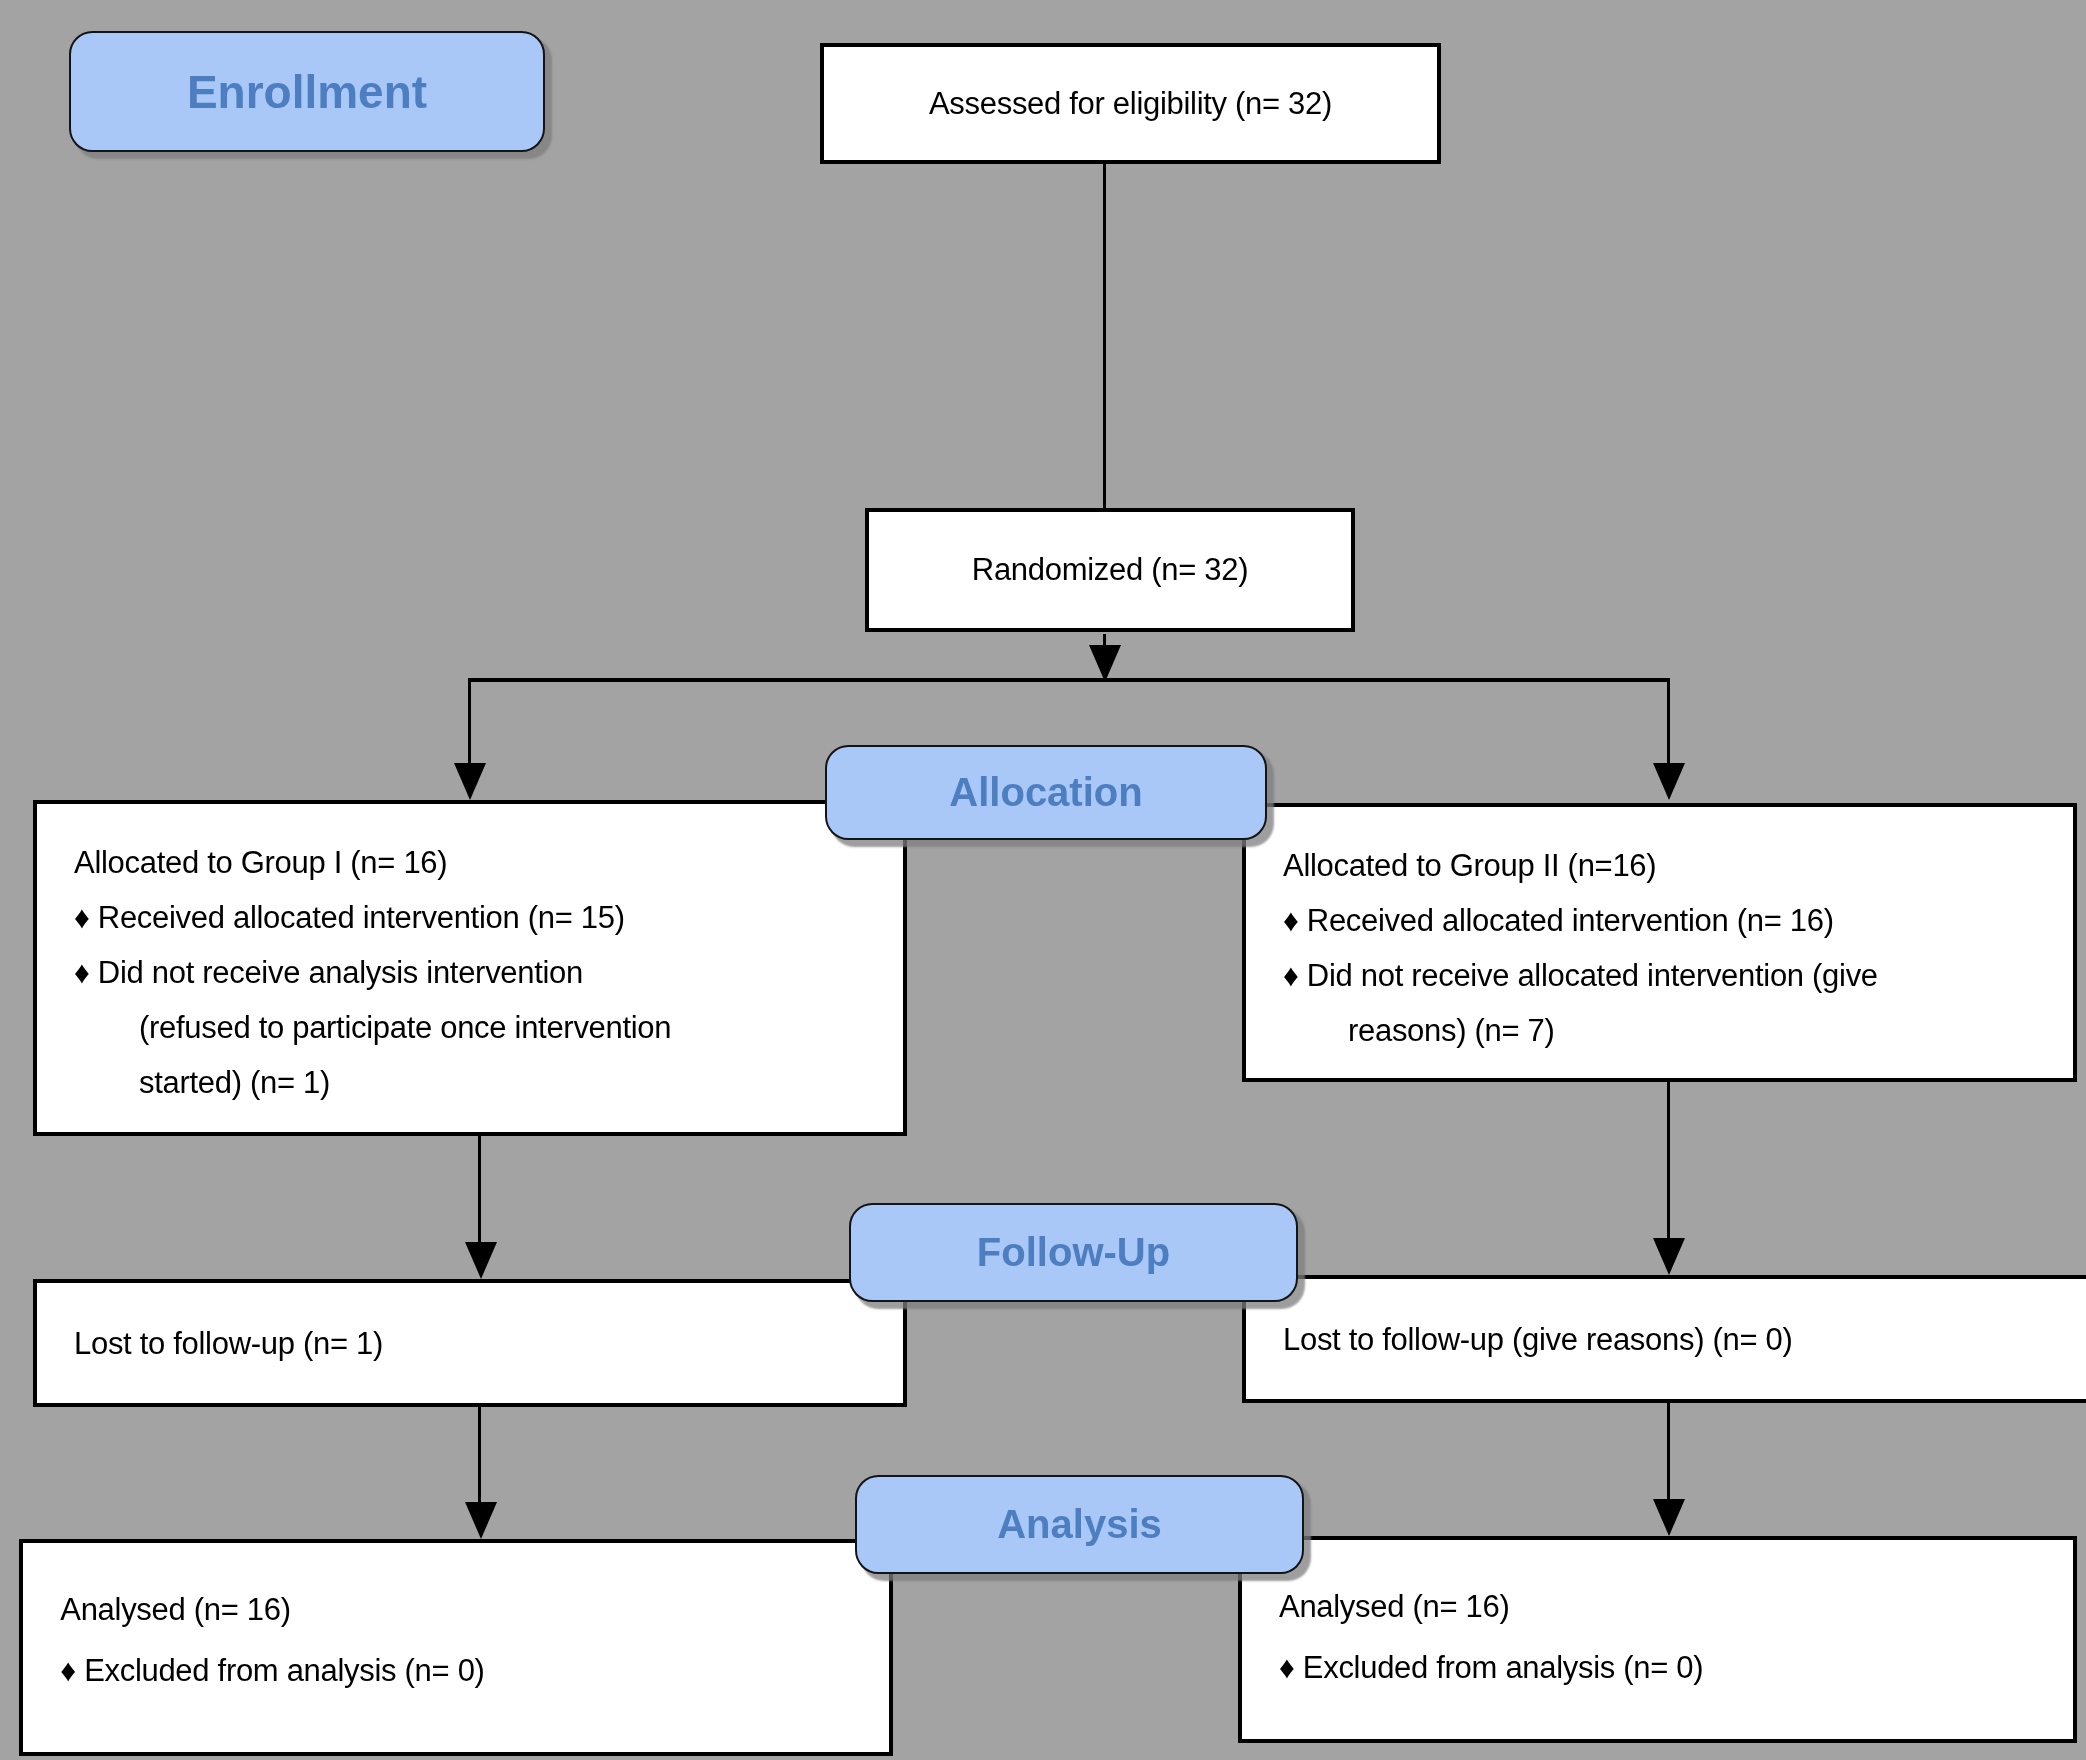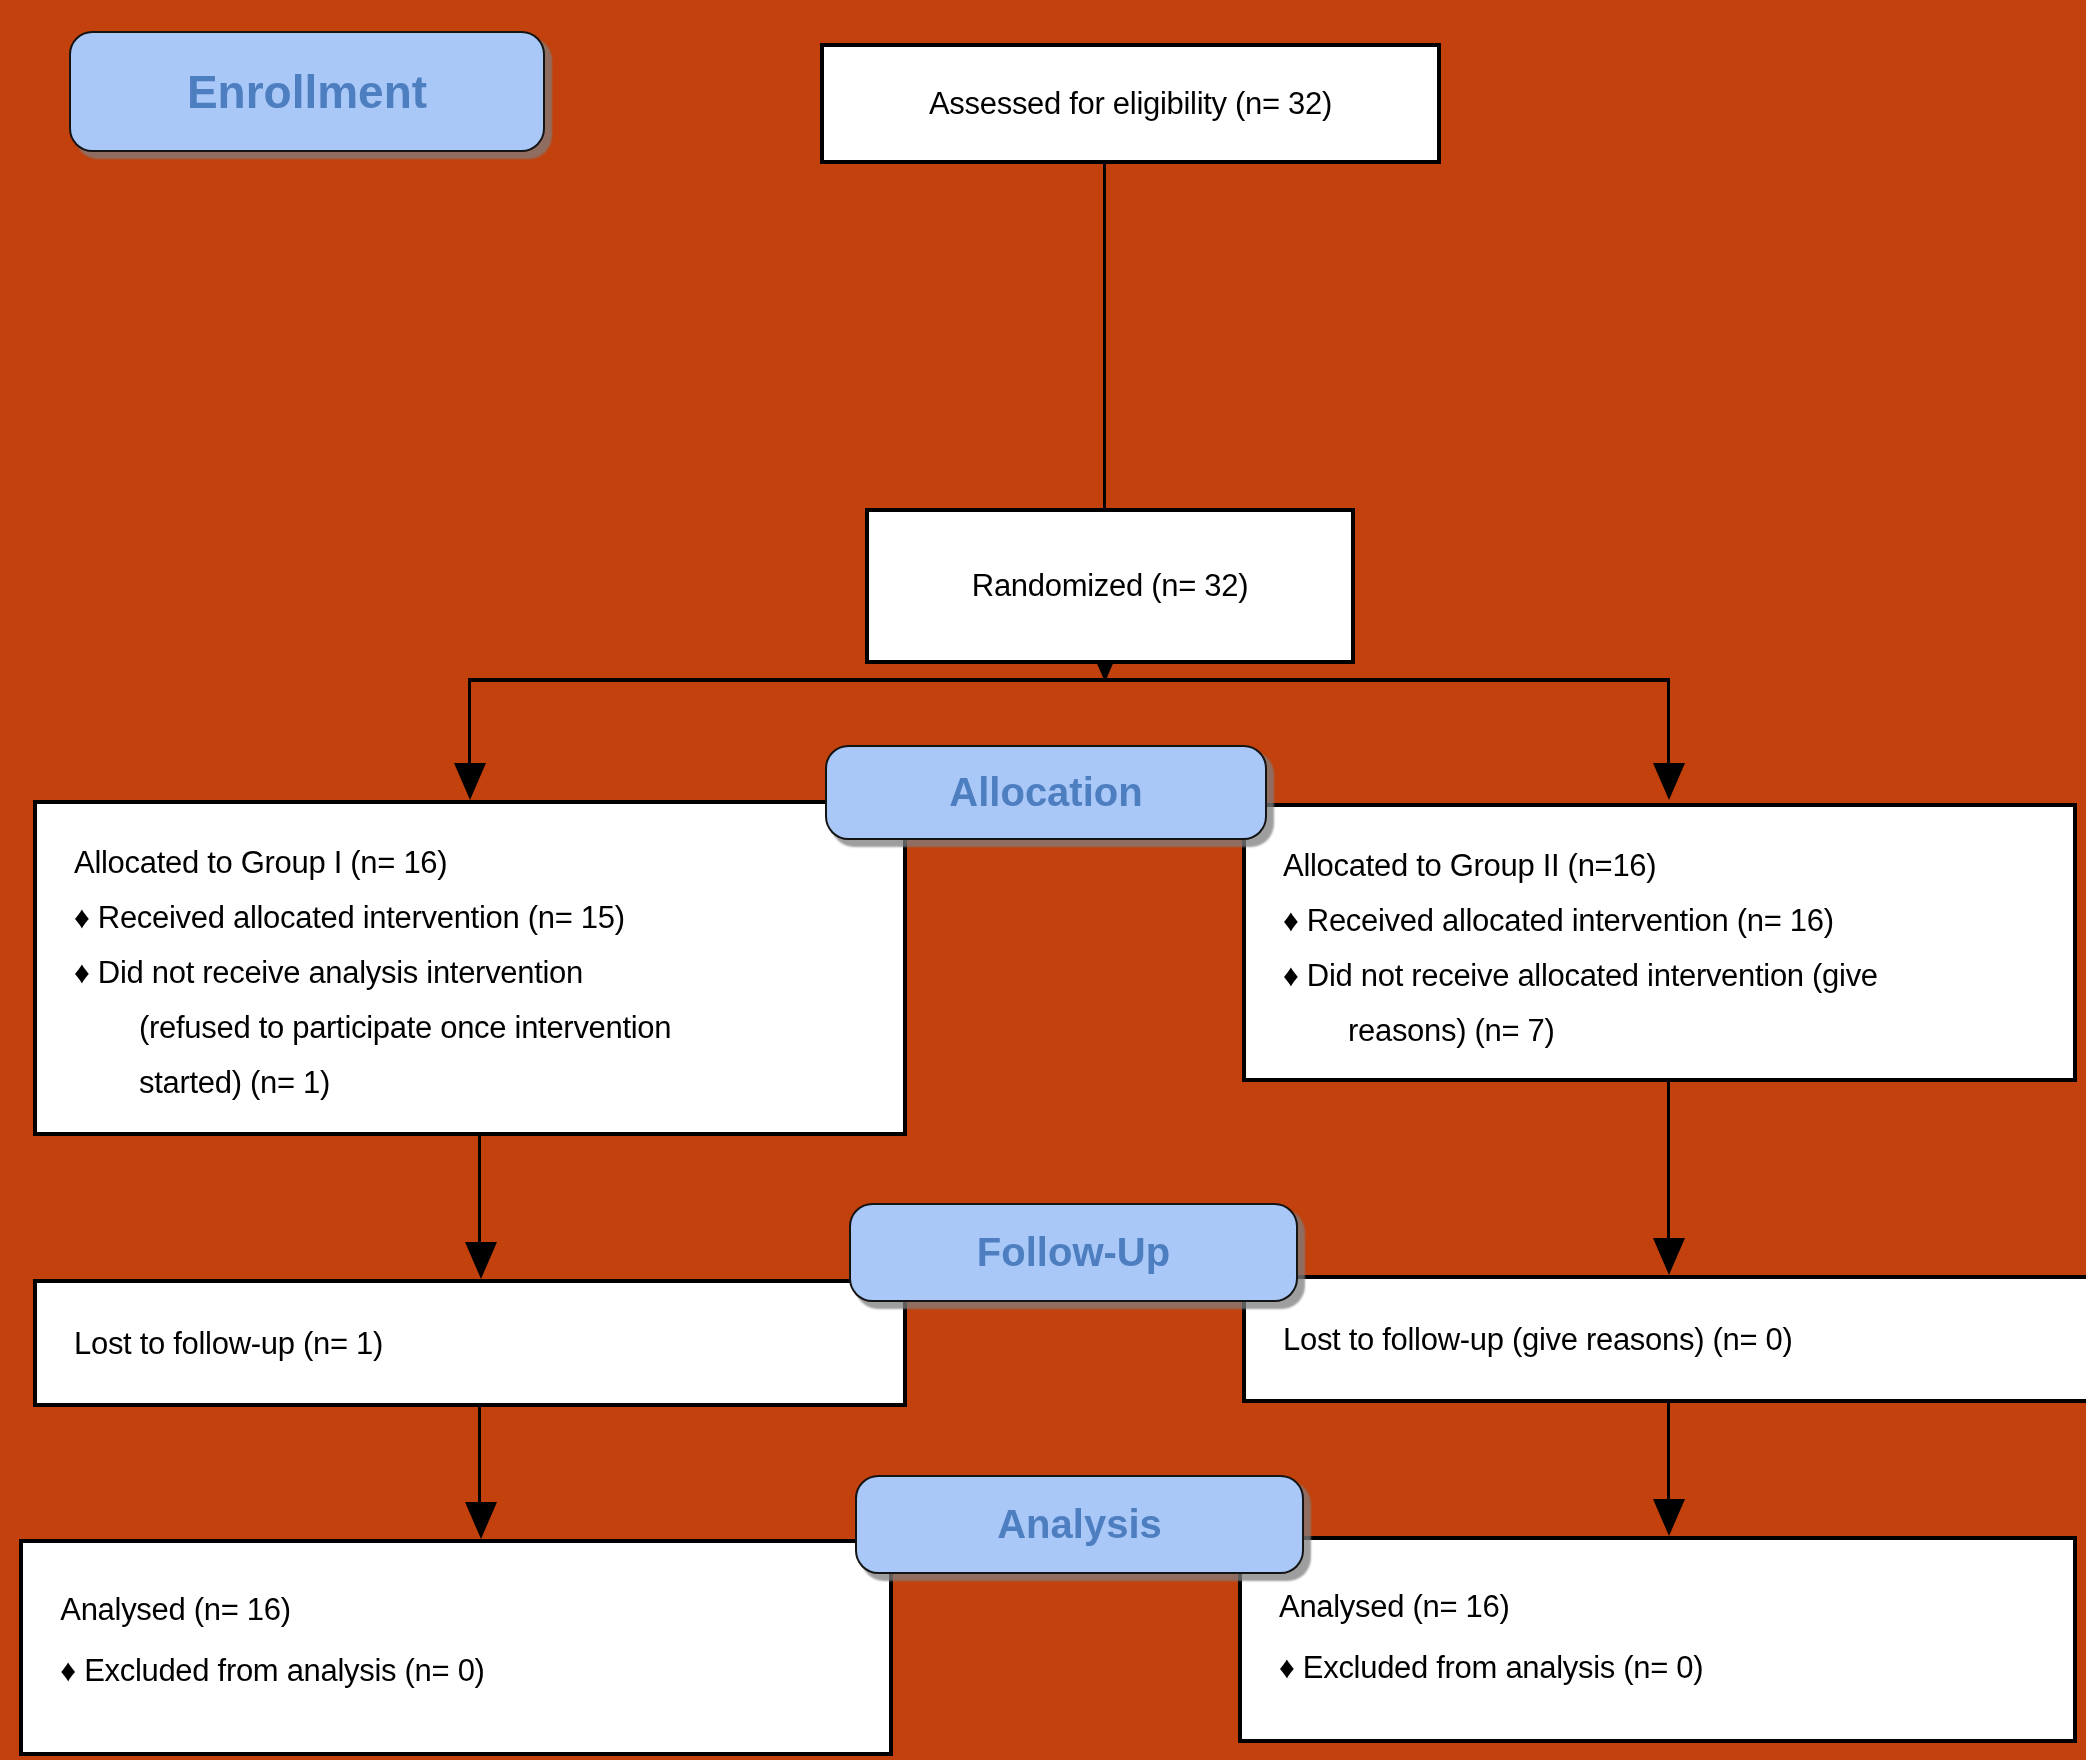--- a/index.html
+++ b/index.html
@@ -7,21 +7,21 @@
     --badge-text:#4d7ec0;
     --badge-border:#141414;
     --box-border:#000000;
     --line:#000000;
   }
   html,body{margin:0;padding:0;background:#ffffff;}
   .canvas{
     position:relative;
     width:2087px;
     height:1761px;
-    background:#c2410c;
+    background:#a3a3a3;
     font-family:"Liberation Sans","DejaVu Sans",sans-serif;
     color:#000;
     overflow:hidden;
   }
   
   .badge{
     position:absolute;
     background:var(--badge-fill);
     border:2.8px solid var(--badge-border);
     border-radius:23.4px;
@@ -45,21 +45,21 @@
     box-sizing:border-box;
     z-index:3;
     font-size:31px;
     letter-spacing:-0.3px;
   }
   .pbox.center{display:flex;align-items:center;justify-content:center;text-align:center;}
   .pbox .lines{padding:23.4px 23.4px 0 37px;margin-top:8px;}
   .pbox .line{line-height:55px;white-space:nowrap;}
   .pbox .line.wrap{padding-left:65px;}
   .box-assessed  {left:820px;top:43px;  width:621px; height:121px;}
-  .box-randomized{left:865px;top:508px; width:490px; height:156px;}
+  .box-randomized{left:865px;top:508px; width:490px; height:124px;}
   .box-alloc-left {left:33px;  top:800px;width:874px;height:336px;}
   .box-alloc-right{left:1242px;top:803px;width:835px;height:279px;}
   .box-fu-left   {left:33px;  top:1279px;width:874px;height:128px;}
   .box-fu-right  {left:1242px;top:1275px;width:903px;height:128px;}
   .box-an-left   {left:19.3px;  top:1539px;width:874px;height:217px;}
   .box-an-right  {left:1238px;top:1536px;width:839px;height:207px;}
   .box-an-left .lines,.box-an-right .lines{padding-top:27.6px;}
   .box-an-left .line,.box-an-right .line{line-height:61px;}
   .box-fu-left .lines,.box-fu-right .lines{padding-top:25px;}
 

